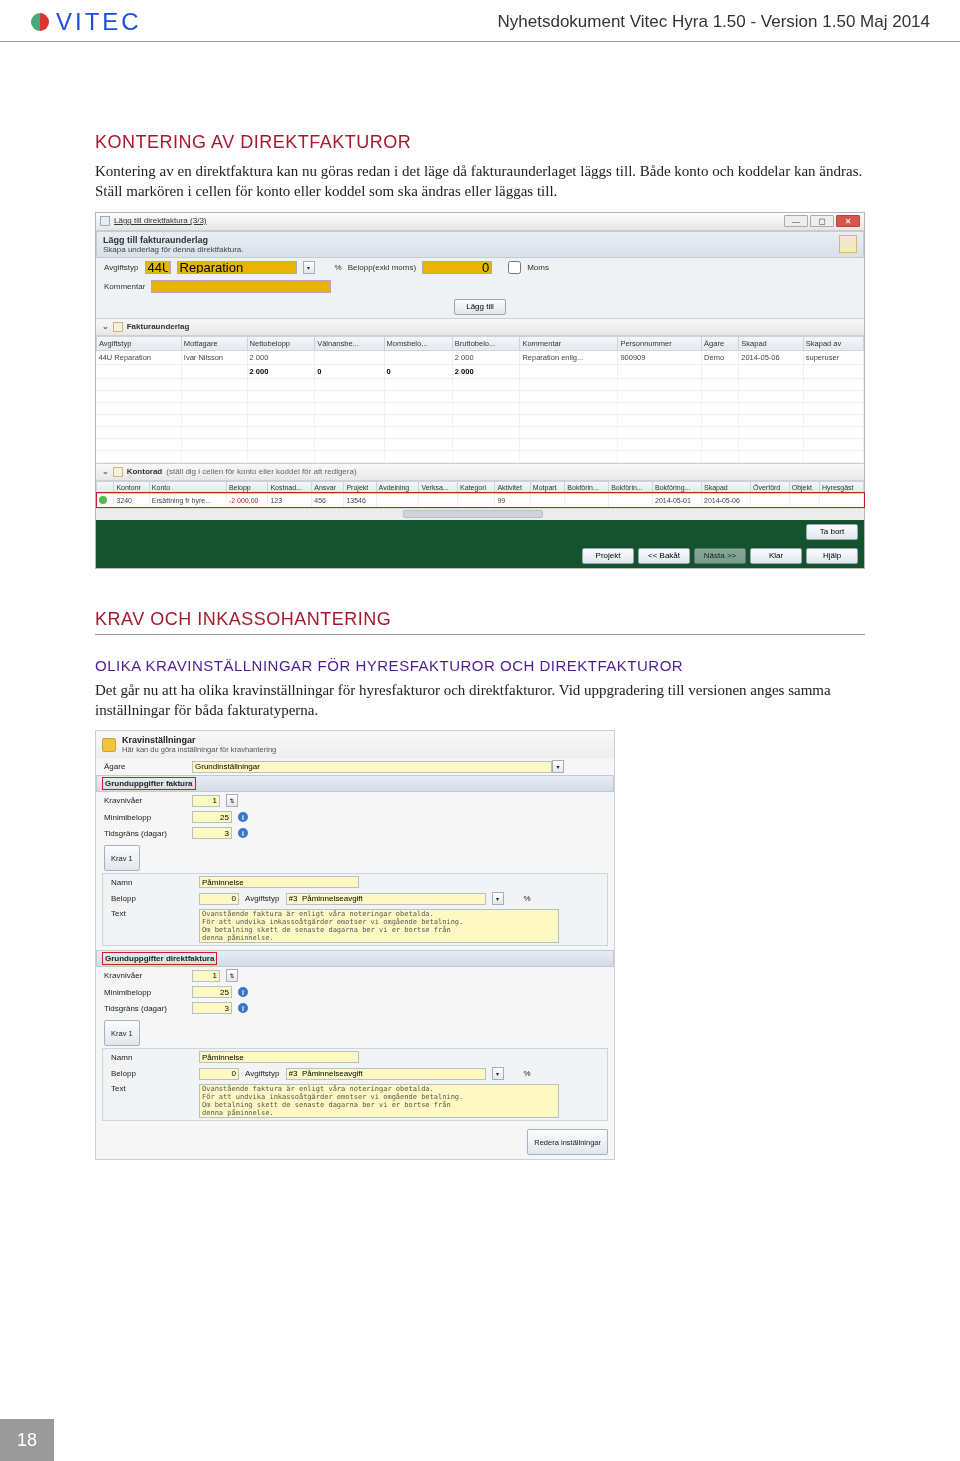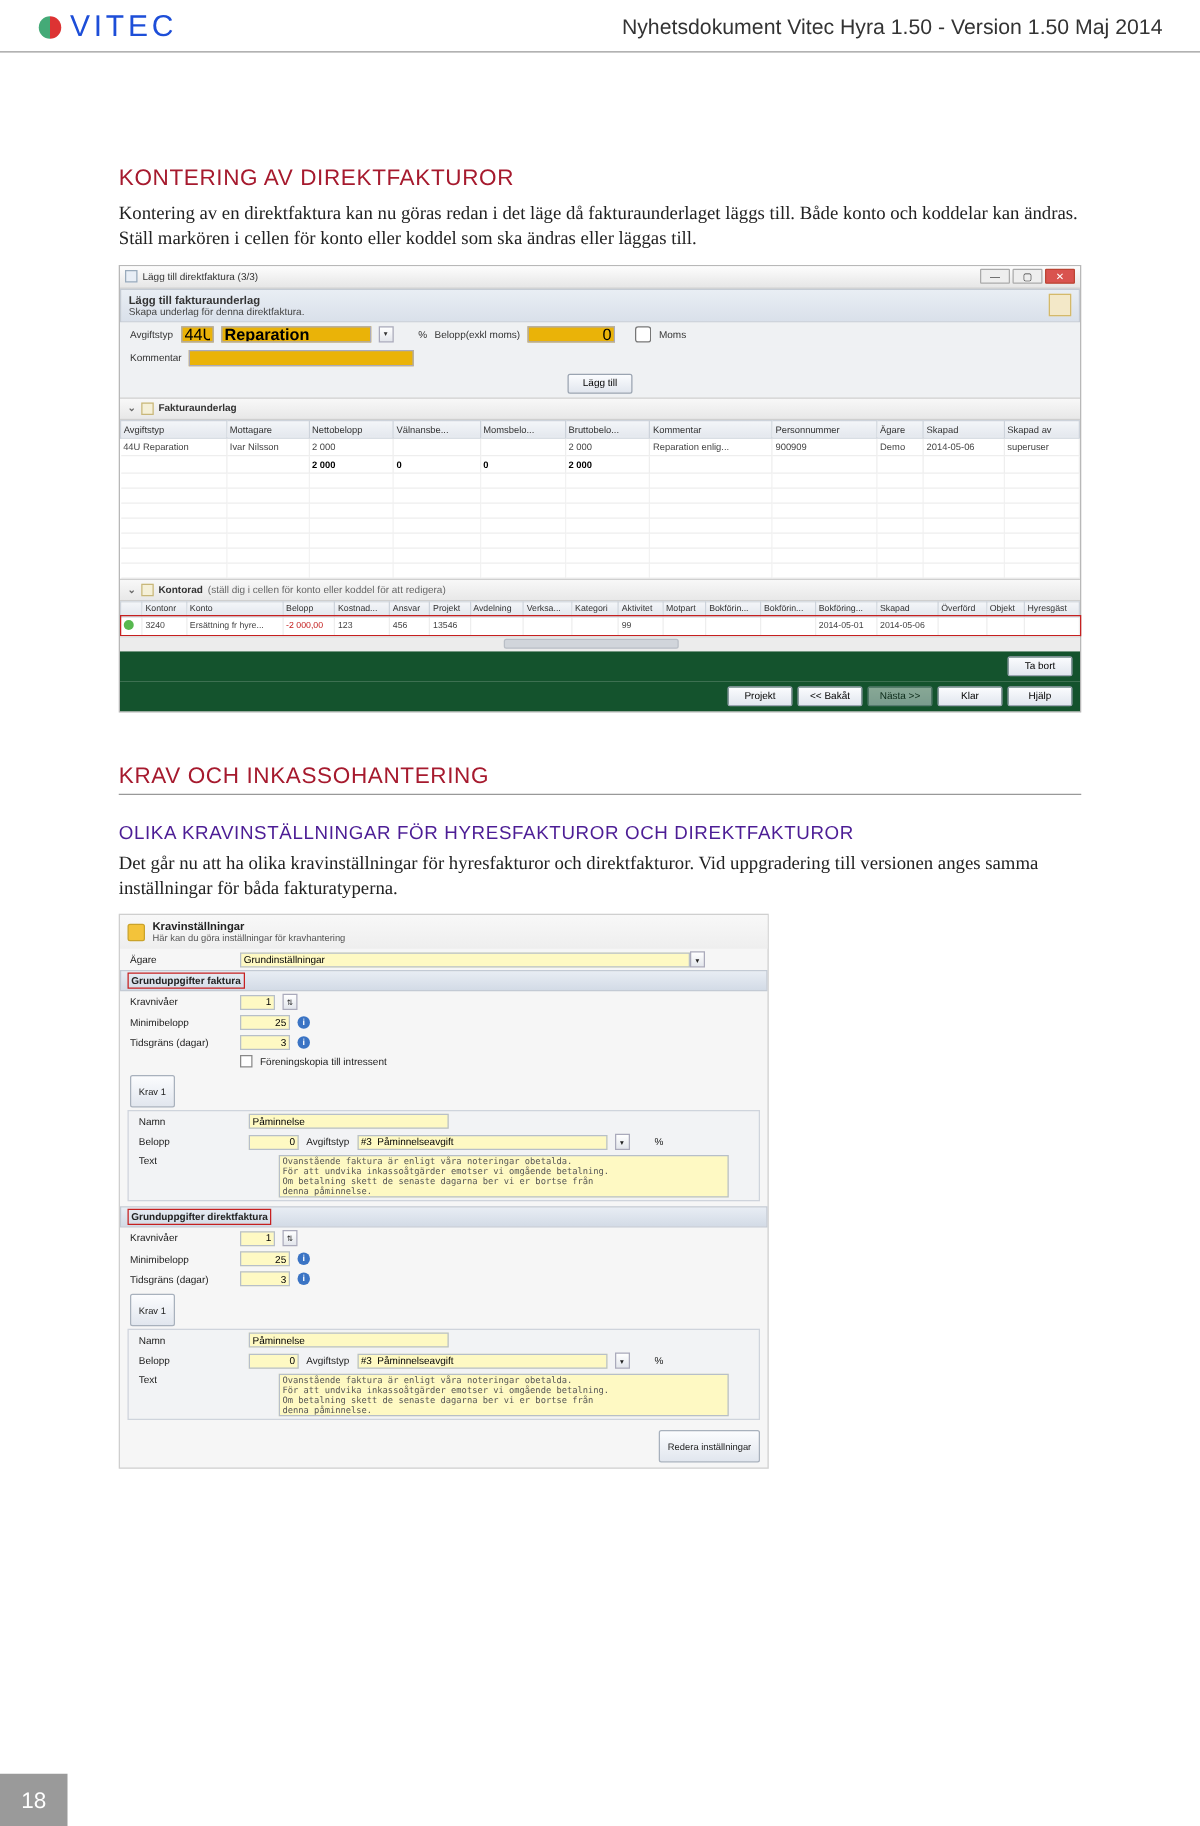--- a/index.html
+++ b/index.html
@@ -82,21 +82,21 @@
   }
   .win-titlebar {
     height: 18px;
     background: linear-gradient(#fdfdfd,#e6e6e6);
     border-bottom: 1px solid #ccc;
     display: flex;
     align-items: center;
     justify-content: space-between;
     padding: 0 4px;
   }
-  .win-title-left { display: flex; align-items: flex-end; gap: 4px; }
+  .win-title-left { display: flex; align-items: flex-start; gap: 4px; text-decoration: underline; }
   .win-page-icon { width: 10px; height: 10px; background: #e8eef6; border: 1px solid #9ab; }
   .win-controls { display: flex; gap: 2px; }
   .win-btn { width: 24px; height: 12px; border: 1px solid #aaa; background: #eee; border-radius: 1px; display:flex; align-items:center; justify-content:center; font-size:8px; }
   .win-btn.close { background: #d9534f; color:#fff; border-color:#b43; }
   .section-band {
     background: linear-gradient(#e9eef4,#d9e0ea);
     border: 1px solid #c4cbd4;
     padding: 3px 6px;
     display: flex;
     justify-content: space-between;
@@ -183,21 +183,21 @@
   .ss2 .bar {
     background:linear-gradient(#e8edf4,#d3dbe6);
     border:1px solid #c3cad4;
     padding:2px 6px;
     font-weight:bold;
     font-size:8px;
   }
   .ss2 .lbl { width:82px; font-size:8px; }
   .ss2 .inp2 { height:12px; border:1px solid #b7bfc9; background:#fef9c3; padding:0 2px; font-size:8px; }
   .ss2 .info-dot { width:10px; height:10px; border-radius:50%; background:#3b74c4; color:#fff; font-size:7px; display:inline-flex; align-items:center; justify-content:center; font-weight:bold; }
-  .ss2 textarea.inp2 { height:34px; width:360px; resize:none; font-size:7px; line-height:1.15; color:#555;margin-left:24px; }
+  .ss2 textarea.inp2 { height:34px; width:360px; resize:none; font-size:7px; line-height:1.15; color:#555; }
   .ss2 .sel { display:flex; align-items:center; }
   .ss2 .red-outline { outline:1px solid #c62020; outline-offset:0; display:inline-block; }
   .ss2 .chkbox { width:10px; height:10px; border:1px solid #888; background:#fff; }
   .ss2 .btn-sm {
     height:14px; padding:12px 6px; border:1px solid #a8b1bd;
     background:linear-gradient(#fbfcfe,#e1e6ee);
     border-radius:2px; font-size:7.5px;
     display:inline-flex; align-items:center;
   }
   .page-num {
@@ -249,21 +249,21 @@
       <div class="title-col">
         <strong>Lägg till fakturaunderlag</strong><br>
         <span class="sub">Skapa underlag för denna direktfaktura.</span>
       </div>
       <span class="band-icon"></span>
     </div>
 
     <div class="form-row">
       <label>Avgiftstyp</label>
       <input class="inp" style="width: 26px;" value="44U">
-      <input class="inp" style="width: 120px; font-weight: bold;" value="Reparation">
+      <input class="inp" style="width: 120px;" value="Reparation">
       <span class="select-arrow">▾</span>
       <span style="width:8px"></span>
       <span>%</span>
       <label>Belopp(exkl moms)</label>
       <input class="inp" style="width: 70px; text-align: right;" value="0">
       <span style="width:4px"></span>
       <input type="checkbox" style="">
       <label>Moms</label>
     </div>
     <div class="form-row">
@@ -528,25 +528,20 @@
     <div class="row">
       <span class="lbl">Minimibelopp</span>
       <input class="inp2" style="width: 40px; text-align: right;" value="25">
       <span class="info-dot">i</span>
     </div>
     <div class="row">
       <span class="lbl">Tidsgräns (dagar)</span>
       <input class="inp2" style="width: 40px; text-align: right;" value="3">
       <span class="info-dot">i</span>
     </div>
-    <div class="row">
-      <span class="lbl"></span>
-      <span class="chkbox"></span>
-      <span>Föreningskopia till intressent</span>
-    </div>
 
     <div class="row" style="padding-top:4px;">
       <span class="btn-sm">Krav 1</span>
     </div>
     <div style="border:1px solid #cfd4dc; margin:0 6px 4px 6px; background:#f2f3f5;">
       <div class="row">
         <span class="lbl">Namn</span>
         <input class="inp2" style="width: 160px;" value="Påminnelse">
       </div>
       <div class="row">

